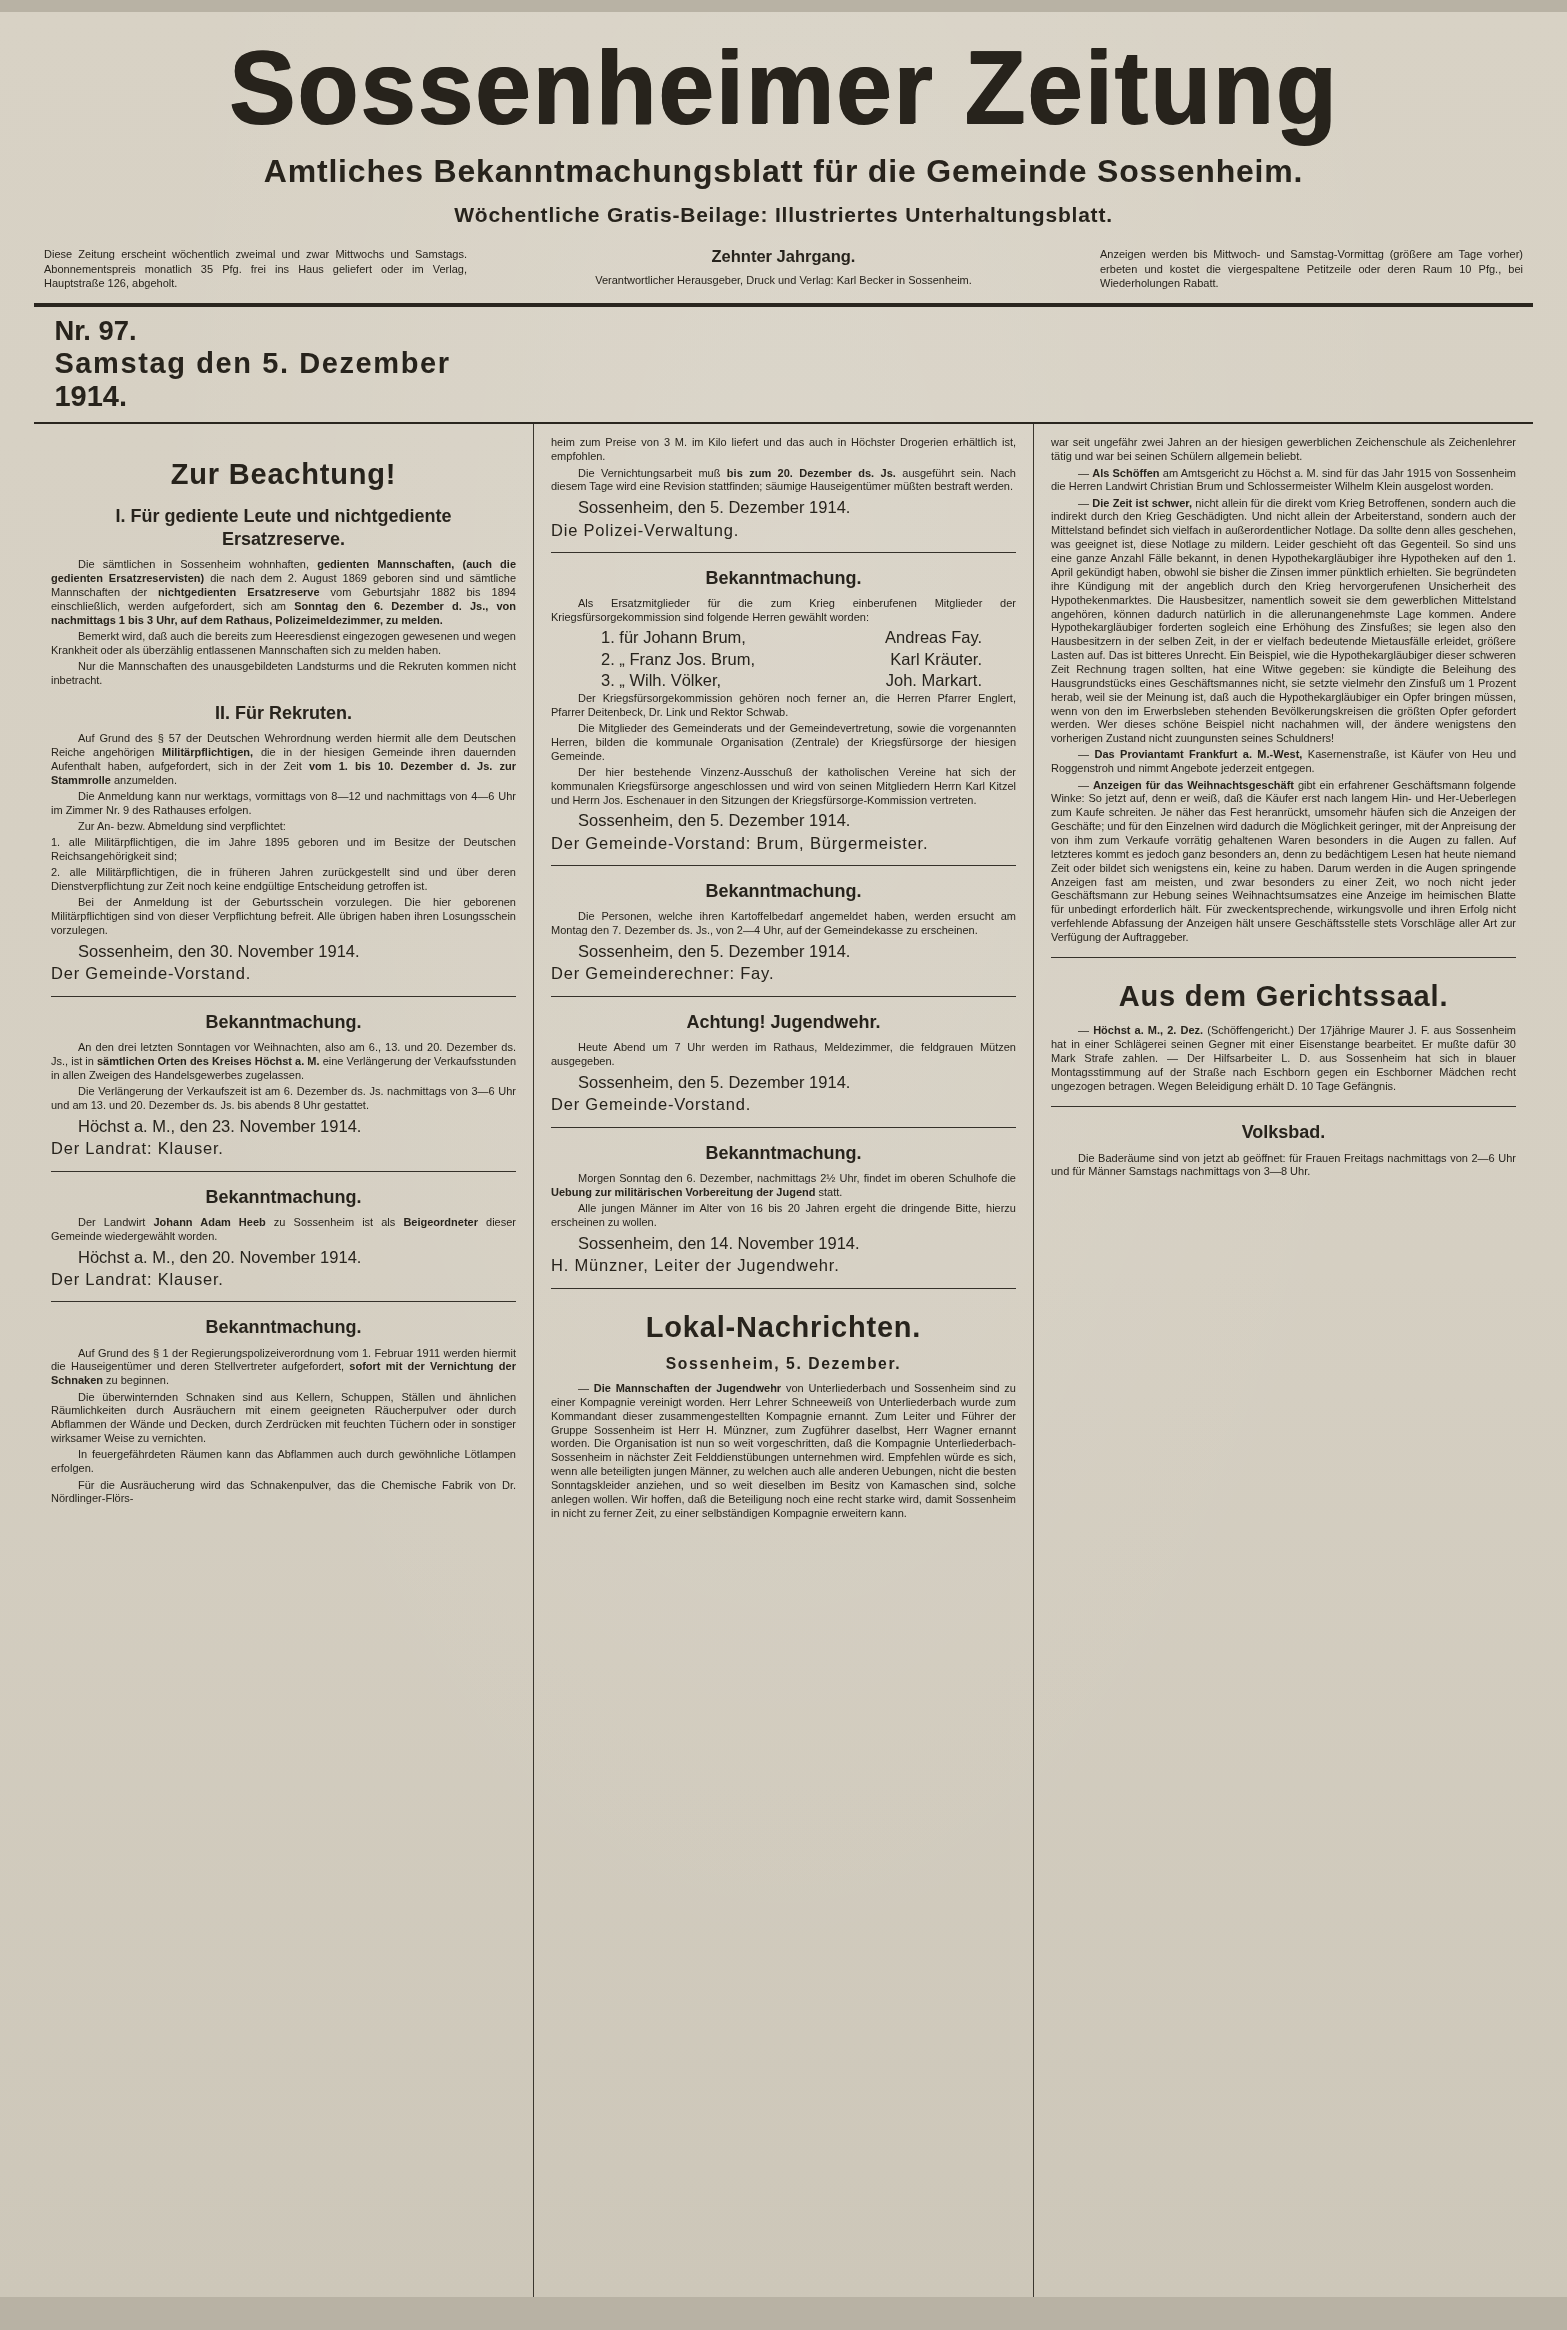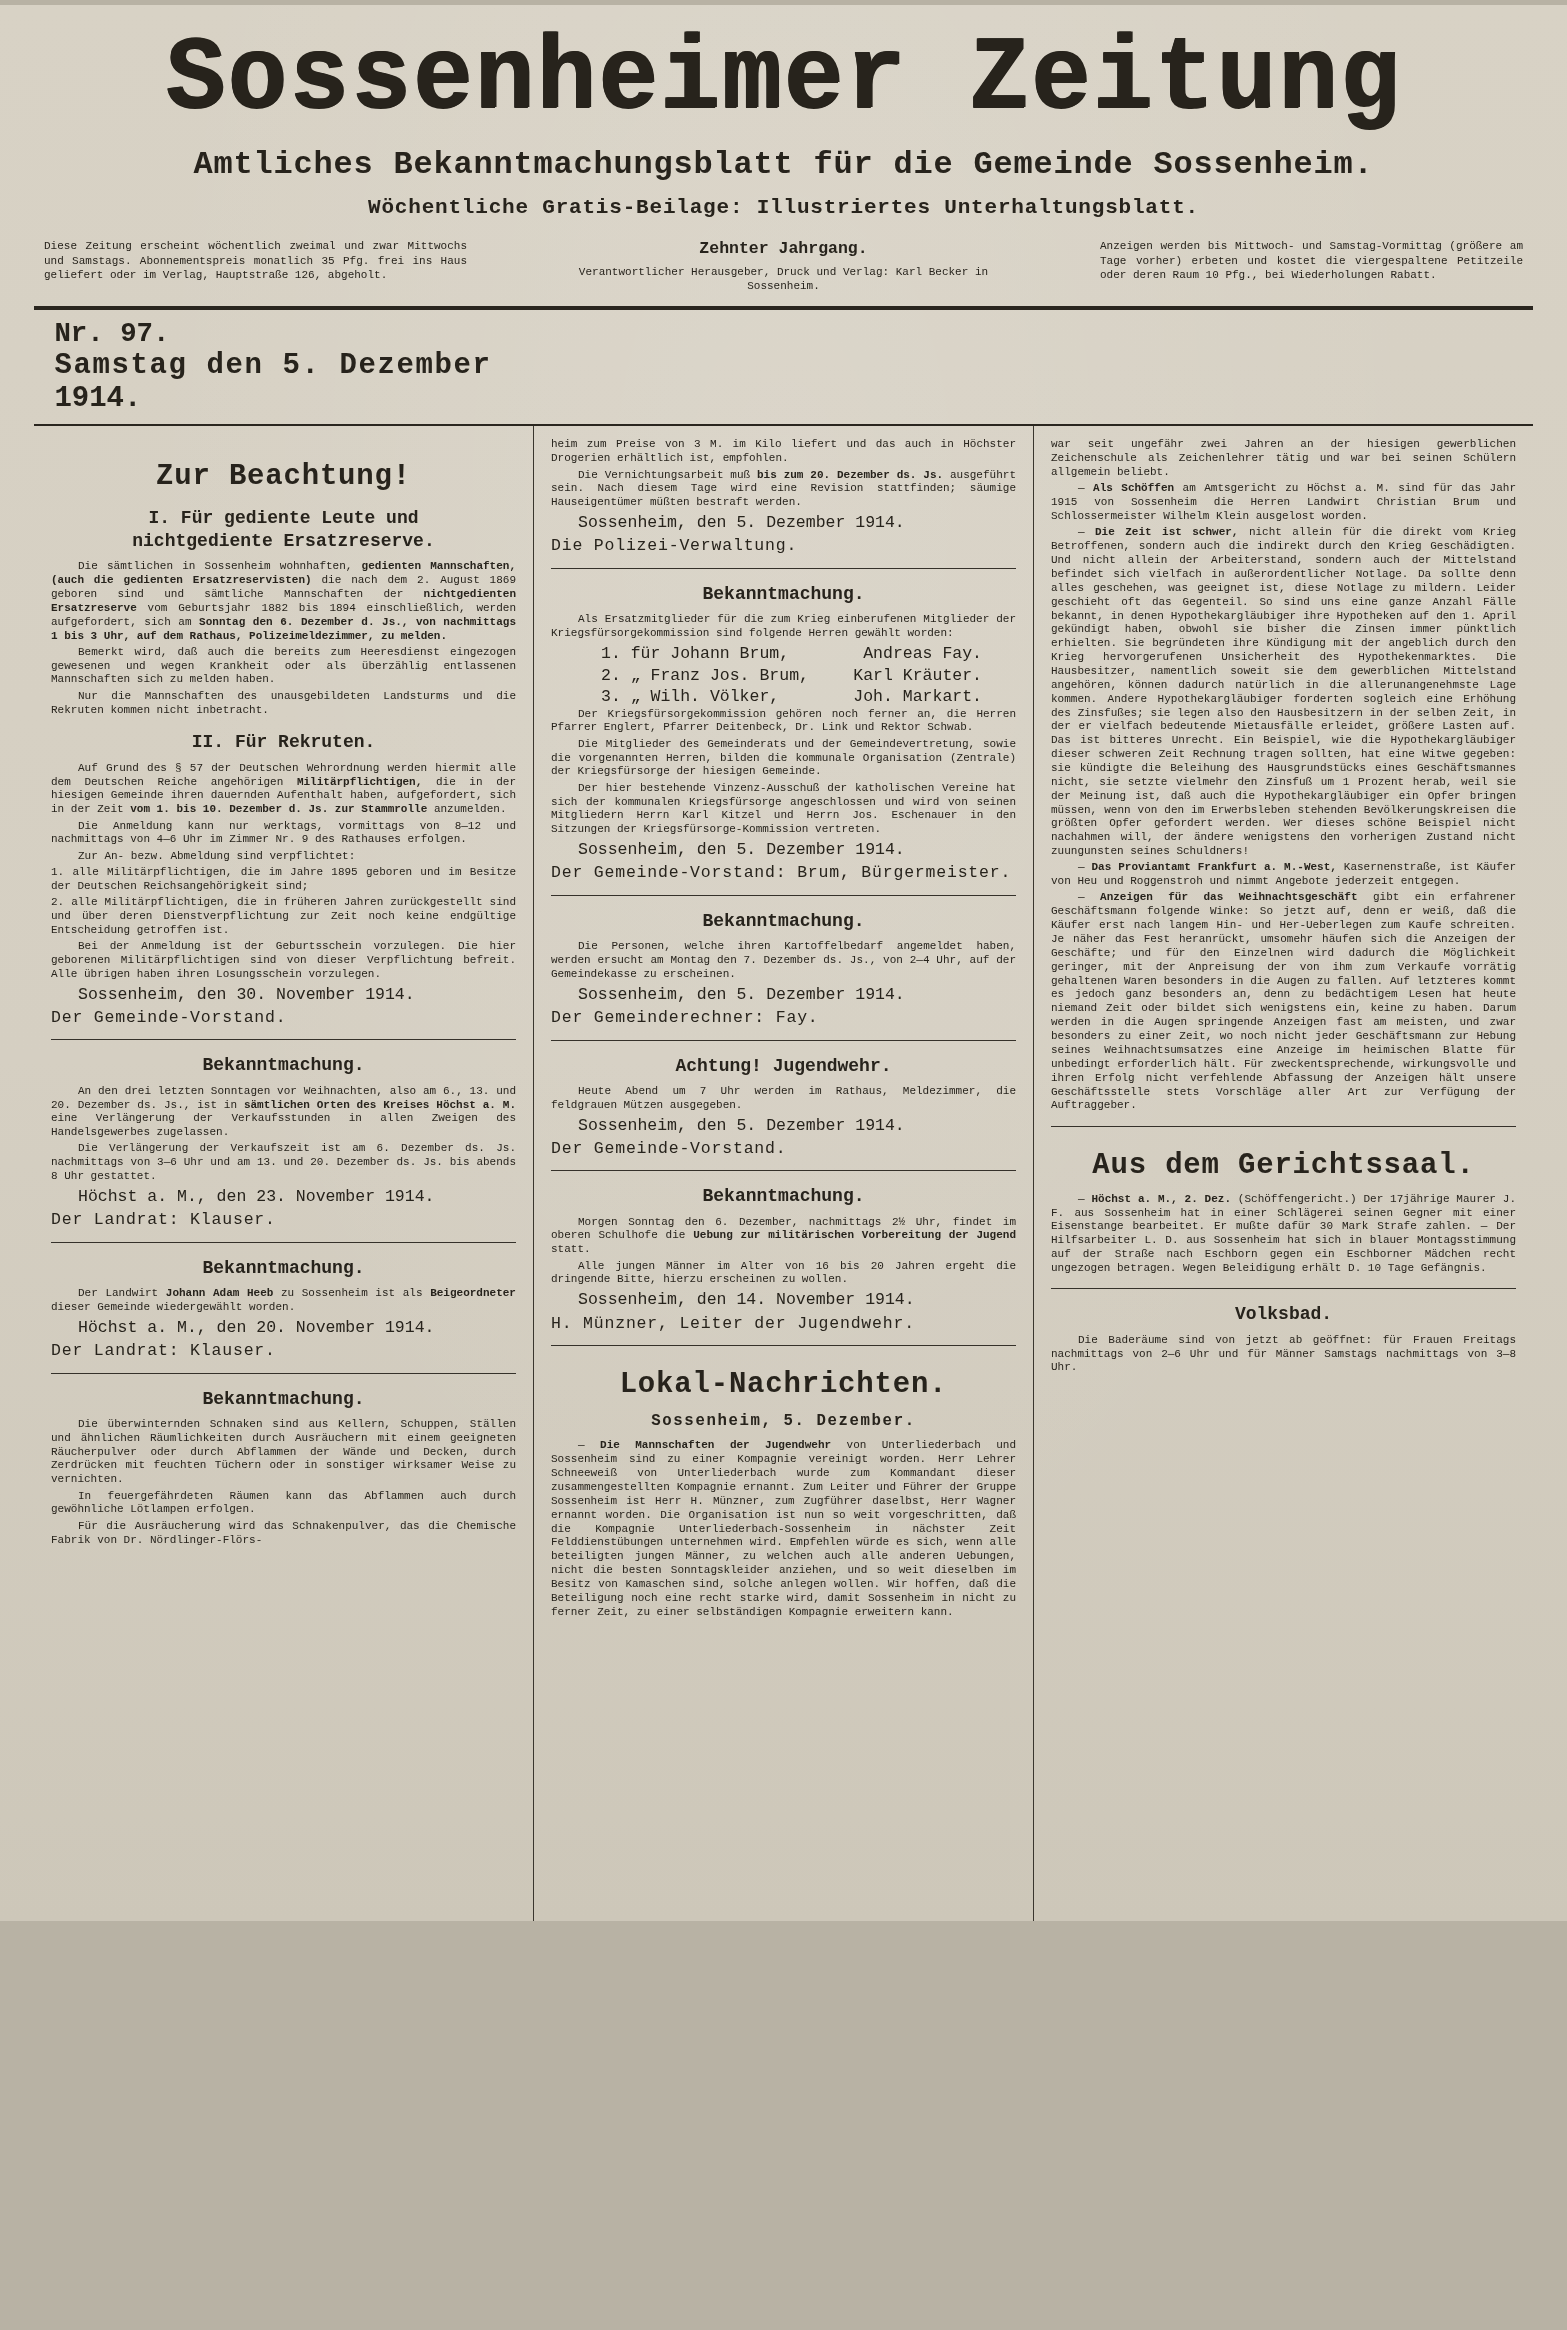--- a/index.html
+++ b/index.html
@@ -1,25 +1,25 @@
 <!DOCTYPE html>
 <html lang="de" style="font-size:12.5px"><head>
 <meta charset="utf-8">
 <style>
   html,body{margin:0;padding:0;}
   body{background:#b8b2a4;}
   .page{
     position:relative;
-    width:1567px;height:1916px;
-    margin:5px auto;
+    width:1567px;height:2285px;
+    margin:12px auto;
     background:
       radial-gradient(ellipse at 50% 25%, rgba(255,255,255,0.10), rgba(0,0,0,0) 60%),
       linear-gradient(180deg,#d8d2c5 0%, #d5cfc2 55%, #cdc7b9 100%);
     color:#27231c;
-    font-family:Liberation Mono, monospace;
+    font-family:Liberation Sans, sans-serif;
     overflow:hidden;
   }
   
   .masthead{ text-align:center; padding-top:23.5px; }
   .mast-title{
     font-size:99px; font-weight:bold; line-height:1.05;
     letter-spacing:2.4px;
     text-shadow:1.6px 0 0 currentColor, 0 0.8px 0 currentColor;
     transform:scaleY(1.04);
   }
@@ -133,20 +133,21 @@
         <p class="body-p">Die Verlängerung der Verkaufszeit ist am 6. Dezember ds. Js. nachmittags von 3—6 Uhr und am 13. und 20. Dezember ds. Js. bis abends 8 Uhr gestattet.</p>
         <p class="place-line">Höchst a. M., den 23. November 1914.</p>
         <p class="sig-line">Der Landrat: Klauser.</p>
         <hr class="art-rule">
         <div class="art-h2">Bekanntmachung.</div>
         <p class="body-p">Der Landwirt <b>Johann Adam Heeb</b> zu Sossenheim ist als <b>Beigeordneter</b> dieser Gemeinde wiedergewählt worden.</p>
         <p class="place-line">Höchst a. M., den 20. November 1914.</p>
         <p class="sig-line">Der Landrat: Klauser.</p>
         <hr class="art-rule">
         <div class="art-h2">Bekanntmachung.</div>
+        <p class="body-p">Auf Grund des § 1 der Regierungspolizeiverordnung vom 1. Februar 1911 werden hiermit die Hauseigentümer und deren Stellvertreter aufgefordert, <b>sofort mit der Vernichtung der Schnaken</b> zu beginnen.</p>
         <p class="body-p">Die überwinternden Schnaken sind aus Kellern, Schuppen, Ställen und ähnlichen Räumlichkeiten durch Ausräuchern mit einem geeigneten Räucherpulver oder durch Abflammen der Wände und Decken, durch Zerdrücken mit feuchten Tüchern oder in sonstiger wirksamer Weise zu vernichten.</p>
         <p class="body-p">In feuergefährdeten Räumen kann das Abflammen auch durch gewöhnliche Lötlampen erfolgen.</p>
         <p class="body-p">Für die Ausräucherung wird das Schnakenpulver, das die Chemische Fabrik von Dr. Nördlinger-Flörs-</p>
       </div>
     <div class="col" id="col1">
         <p class="body-p noindent">heim zum Preise von 3 M. im Kilo liefert und das auch in Höchster Drogerien erhältlich ist, empfohlen.</p>
         <p class="body-p">Die Vernichtungsarbeit muß <b>bis zum 20. Dezember ds. Js.</b> ausgeführt sein. Nach diesem Tage wird eine Revision stattfinden; säumige Hauseigentümer müßten bestraft werden.</p>
         <p class="place-line">Sossenheim, den 5. Dezember 1914.</p>
         <p class="sig-line">Die Polizei-Verwaltung.</p>
         <hr class="art-rule">

